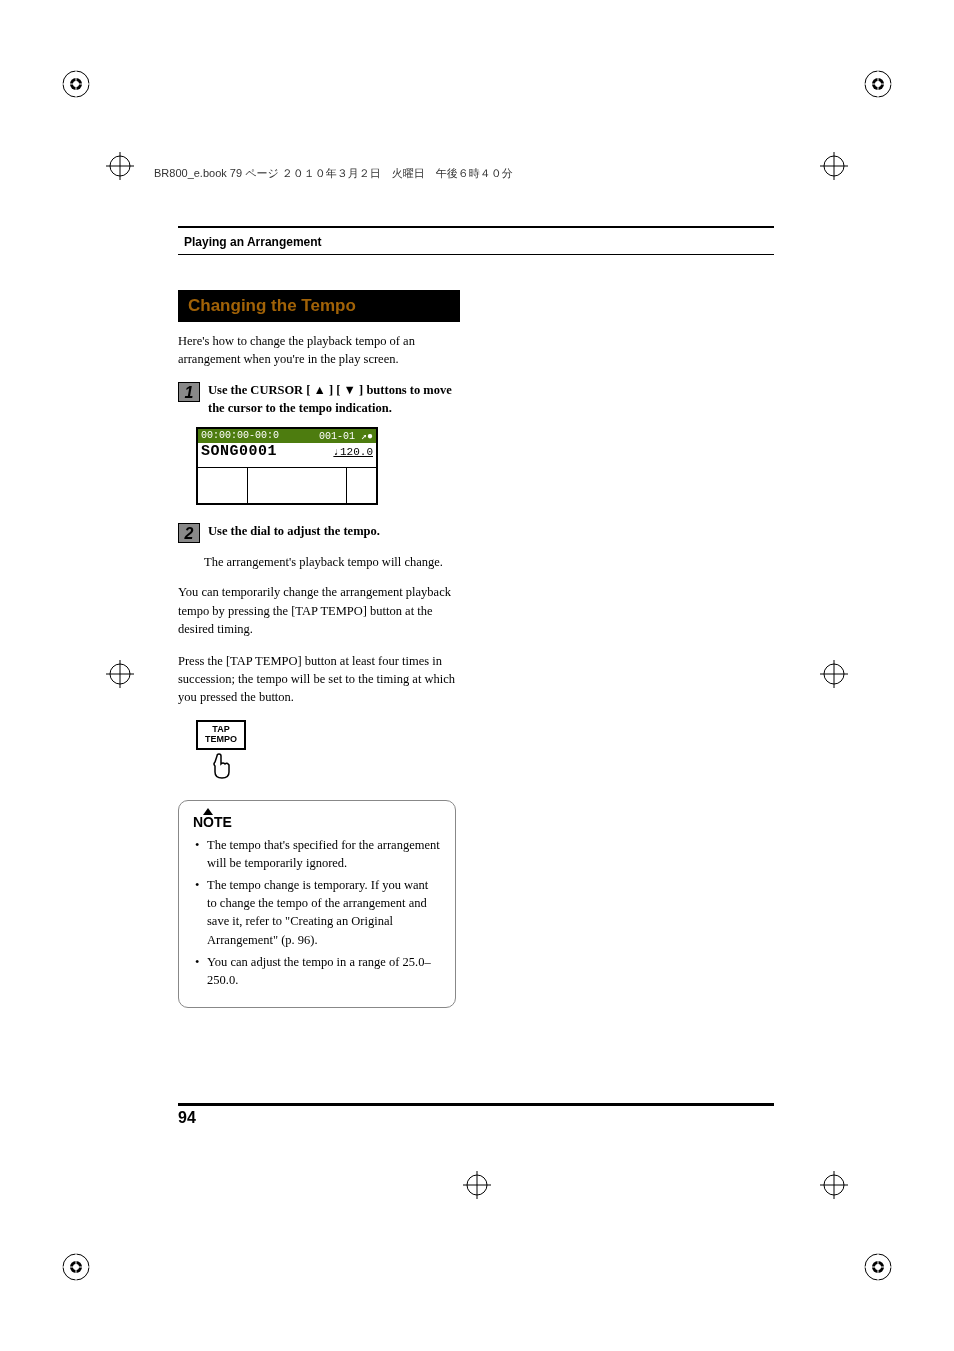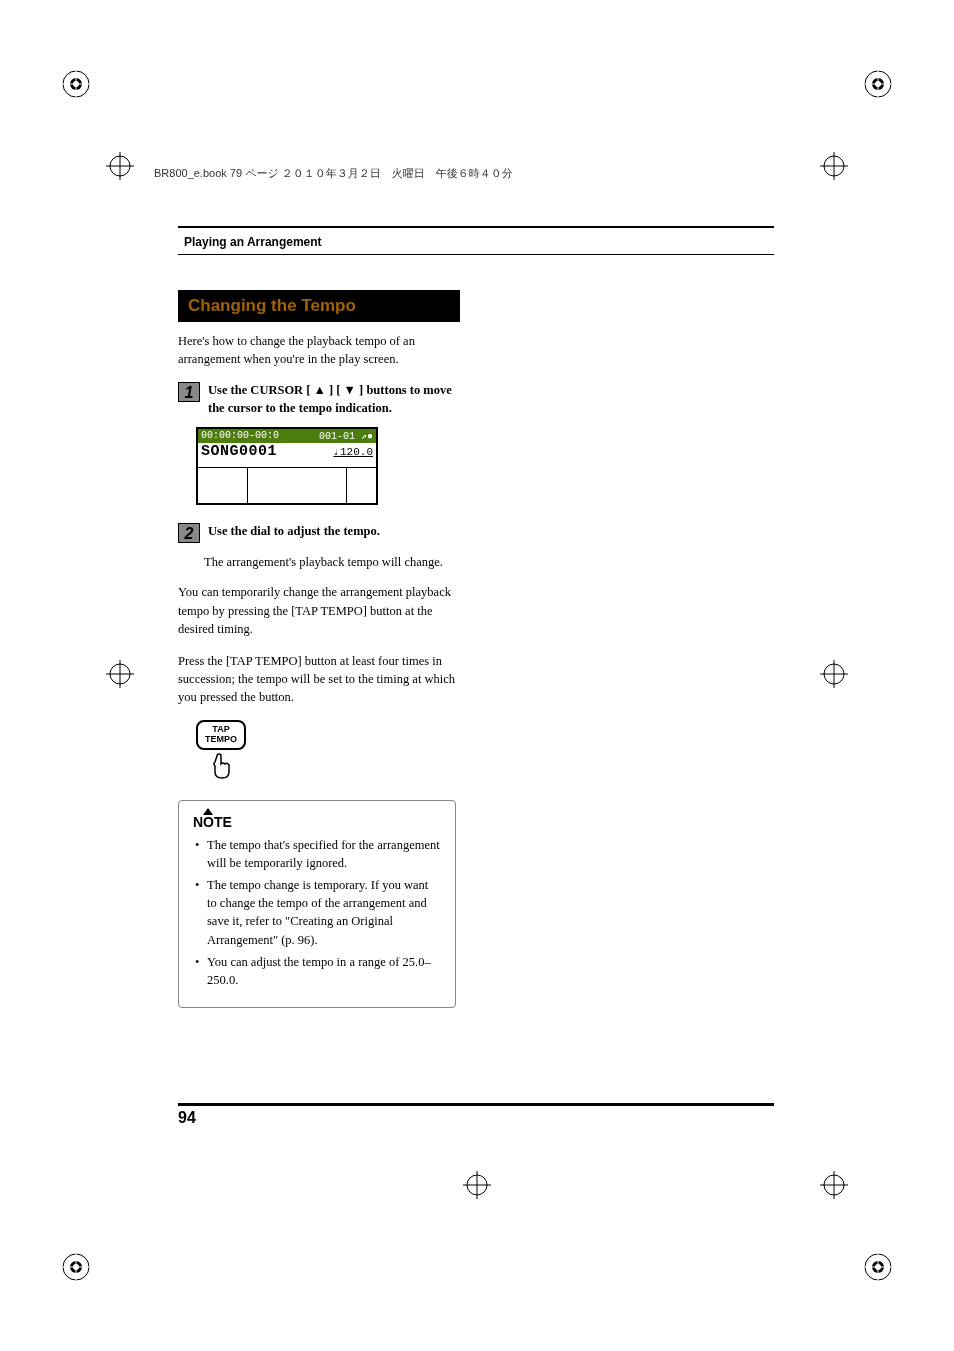--- a/index.html
+++ b/index.html
@@ -149,35 +149,35 @@
   }
   .lcd-grid div:last-child { border-right: none; }
   .lcd-grid div:nth-child(1) { flex: 0.5; }
   .lcd-grid div:nth-child(3) { flex: 0.3; }
   .tap-tempo-btn {
     margin: 10px 0 8px 18px;
     width: 50px;
   }
   .tap-btn-box {
     border: 2px solid #000;
-    border-radius: 8px;
+    border-radius: 0;
     text-align: center;
     font-family: Arial, sans-serif;
     font-weight: bold;
     font-size: 9px;
     padding: 3px 2px;
     line-height: 1.1;
   }
   .tap-hand {
     text-align: center;
     margin-top: 2px;
   }
   .note-box {
     border: 1px solid #888;
-    border-radius: 4px;
+    border-radius: 10px;
     padding: 12px 14px 14px 14px;
     margin-top: 16px;
     width: 278px;
   }
   .note-title {
     font-family: Arial, sans-serif;
     font-weight: bold;
     font-size: 14px;
     margin-bottom: 6px;
     position: relative;

